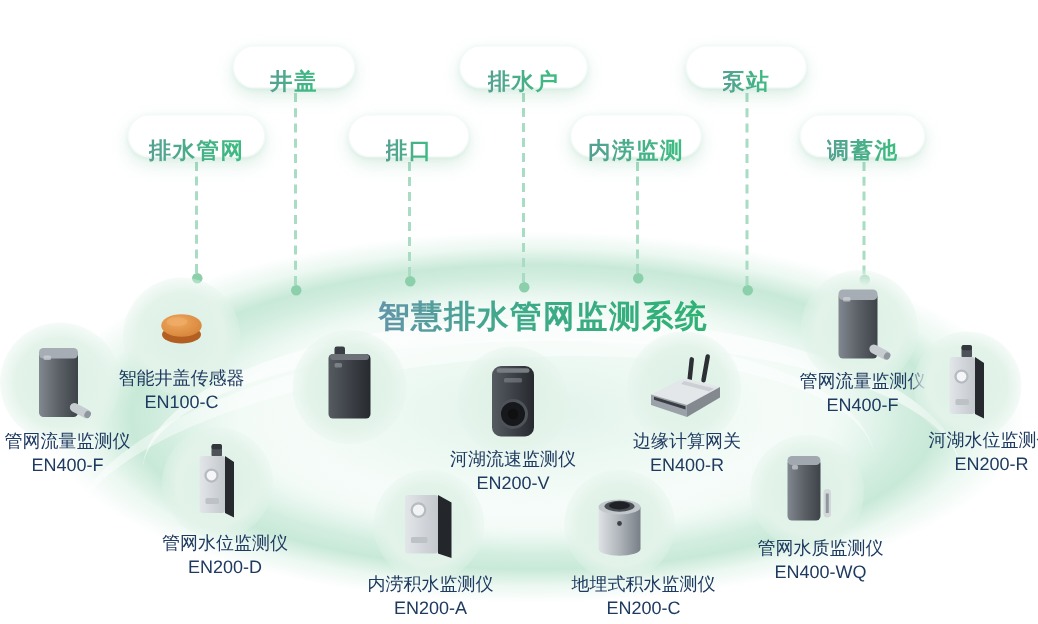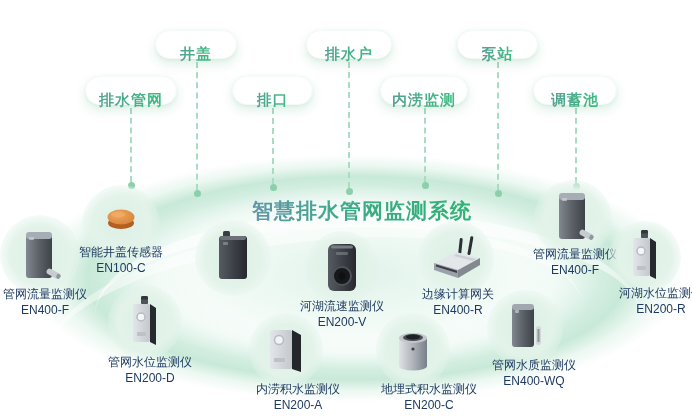--- a/index.html
+++ b/index.html
@@ -267,21 +267,21 @@
   <div class="device" style="left:249px;top:313px;width:74px;height:74px">
     <div class="halo"></div>
     <span class="dev-icon" style="top:10px">
       <svg width="44" height="52" viewBox="0 0 44 52">
           <rect x="6" y="7" width="22" height="39" rx="2" fill="url(#gLight)"></rect>
           <polygon points="28,7 37,12 37,49 28,46" fill="#23262b"></polygon>
           <circle cx="15" cy="17" r="4.5" fill="#f2f3f5" stroke="#b6bbc0" stroke-width="1.5"></circle>
           <rect x="10" y="35" width="11" height="4" rx="1" fill="#bdc2c6"></rect>
         </svg>
     </span>
-    <div class="dev-label" style="top:68px;margin-left:12px">
+    <div class="dev-label" style="top:68px;margin-left:1px">
       <div>内涝积水监测仪</div>
       <div>EN200-A</div>
     </div>
   </div>
 
   <div class="device" style="left:376px;top:313px;width:74px;height:74px">
     <div class="halo"></div>
     <span class="dev-icon" style="top:12px">
       <svg width="44" height="50" viewBox="0 0 44 50">
           <path d="M8 13 L8 41 A14 4.5 0 0 0 36 41 L36 13 Z" fill="url(#gCyl)"></path>
@@ -290,21 +290,21 @@
           <ellipse cx="22" cy="12" rx="7" ry="2.6" fill="#1e2125"></ellipse>
           <circle cx="22" cy="24" r="1.6" fill="#3c4147"></circle>
         </svg>
     </span>
     <div class="dev-label" style="top:68px;margin-left:16px">
       <div>地埋式积水监测仪</div>
       <div>EN200-C</div>
     </div>
   </div>
 
-  <div class="device" style="left:487px;top:290px;width:76px;height:76px">
+  <div class="device" style="left:500px;top:290px;width:76px;height:76px">
     <div class="halo"></div>
     <span class="dev-icon" style="top:9px">
       <svg width="44" height="56" viewBox="0 0 44 56">
           <rect x="9" y="7" width="22" height="41" rx="3" fill="url(#gTower)"></rect>
           <rect x="9" y="5" width="22" height="6" rx="3" fill="#a2a8af"></rect>
           <rect x="12" y="11" width="4" height="3" rx="1" fill="#cdd1d5" opacity="0.7"></rect>
           <rect x="33" y="27" width="5" height="19" rx="2.5" fill="#d3d7da"></rect>
           <rect x="34.5" y="30" width="2" height="13" fill="#90969c"></rect>
         </svg>
     </span>

